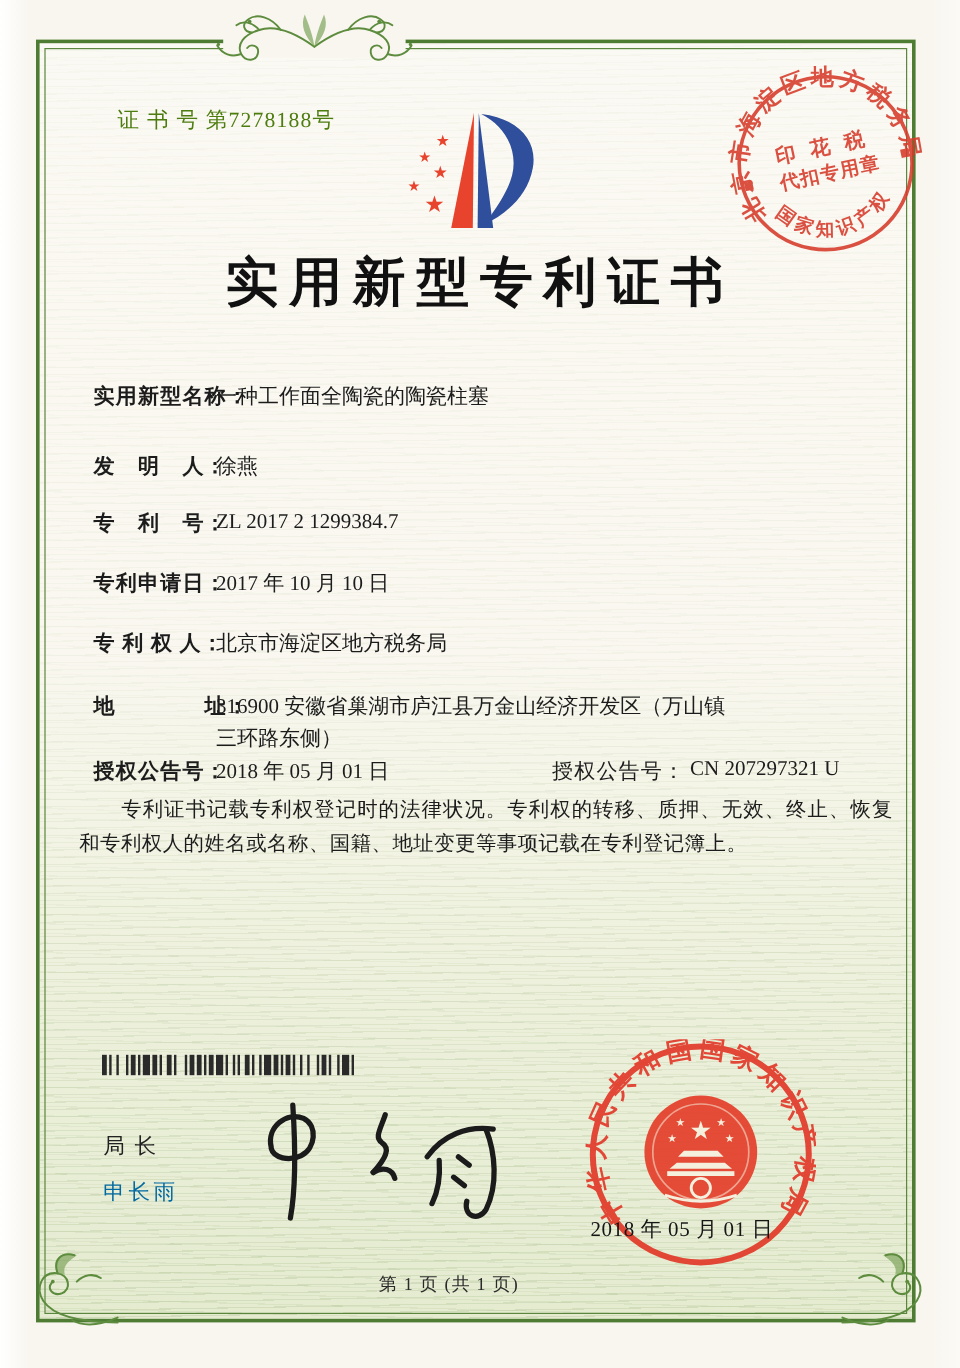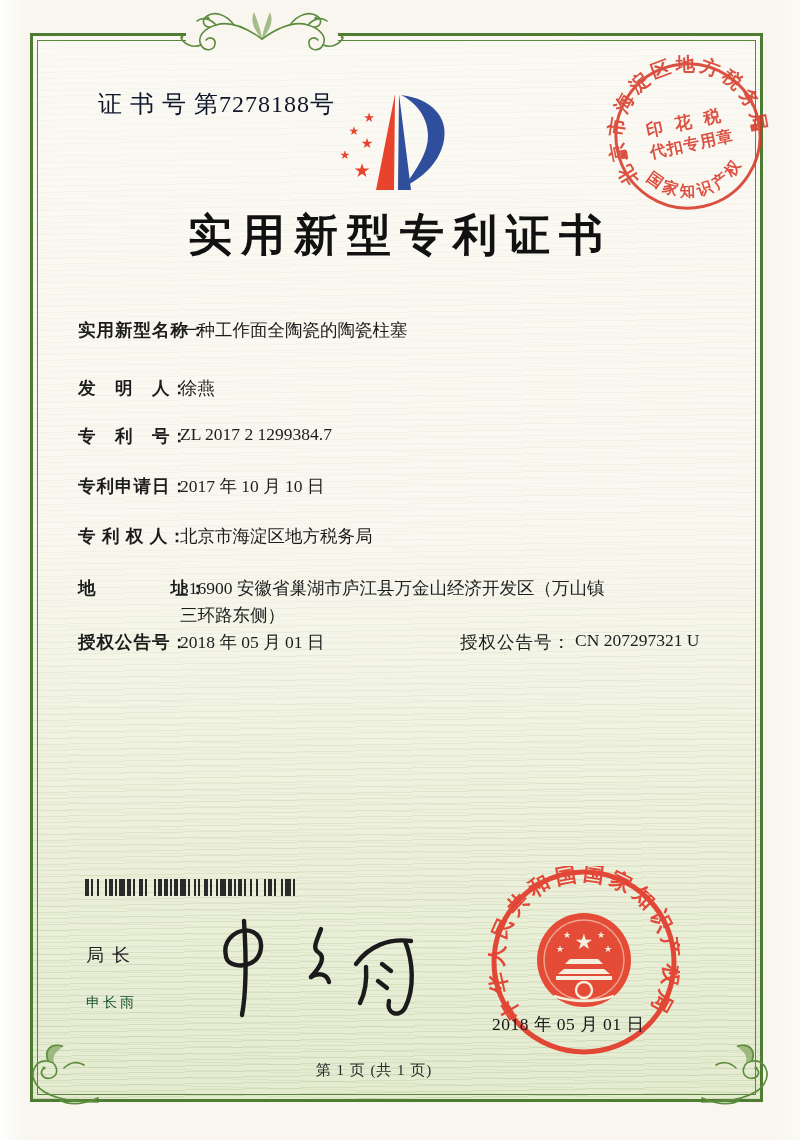--- a/index.html
+++ b/index.html
@@ -21,33 +21,33 @@
     position:absolute;left:33px;top:36px;width:727px;height:1063px;
     background:
       repeating-linear-gradient(179deg, rgba(128,158,96,.18) 0 1px, transparent 1px 6px),
       repeating-linear-gradient(181.5deg, rgba(128,158,96,.10) 0 1px, transparent 1px 8px);
     -webkit-mask-image:linear-gradient(180deg, rgba(0,0,0,.18) 0%, rgba(0,0,0,.28) 50%, rgba(0,0,0,.75) 74%, #000 100%);
     mask-image:linear-gradient(180deg, rgba(0,0,0,.18) 0%, rgba(0,0,0,.28) 50%, rgba(0,0,0,.75) 74%, #000 100%);
   }
   
   .frame-outer{position:absolute;left:30px;top:33px;width:727px;height:1063px;border:3px solid #4f7c33;}
   .frame-inner{position:absolute;left:37px;top:40px;width:717px;height:1053px;border:1px solid #5b863d;}
-  .cert-no{left:98px;top:88px;font-size:24px;letter-spacing:1px;color:#0f172a;}
+  .cert-no{left:98px;top:88px;font-size:18px;letter-spacing:1px;color:#4d7c0f;}
   .title{left:70px;top:206px;width:660px;text-align:center;font-size:44px;font-weight:bold;letter-spacing:9px;color:#111;}
   .row{position:absolute;left:0;top:0;width:800px;font-size:17.5px;color:#1c1c1c;}
   .row .lbl{position:absolute;left:78px;white-space:pre;letter-spacing:1px;font-weight:bold;}
   .row .val{position:absolute;left:180px;white-space:pre;}
   .row .lbl2{position:absolute;left:460px;white-space:pre;letter-spacing:1px;}
   .row .val2{position:absolute;left:575px;white-space:pre;}
   .paras{left:66px;top:661px;width:678px;font-size:17px;line-height:27.5px;text-align:justify;color:#1c1c1c;}
   .paras p{margin:0;text-indent:35px;letter-spacing:.4px;}
   .barcode{left:85px;top:879px;width:214px;height:17px;font-size:0;}
   .barcode i{display:inline-block;height:17px;background:#2a2a2a;}
   .signer-title{left:86px;top:943px;font-size:18px;letter-spacing:8px;color:#222;}
-  .signer-name{left:86px;top:981px;font-size:14px;letter-spacing:3px;color:#14532d;margin-top:13px;}
+  .signer-name{left:86px;top:981px;font-size:18px;letter-spacing:3px;color:#0369a1;}
   .seal-date{left:492px;top:1012px;font-size:17.5px;letter-spacing:.5px;color:#161616;}
   .footer{left:274px;top:1061px;width:200px;text-align:center;font-size:15px;letter-spacing:1px;color:#2a2a2a;}
   svg{display:block;}
   .sans{font-family:"DejaVu Sans","Liberation Sans",sans-serif;}
 </style>
 </head>
 <body>
 
 <div class="paper"></div>
 <div class="paper-bg"></div>
@@ -155,20 +155,21 @@
   <span class="val" style="top:27px;">三环路东侧）</span>
 </div>
 <div class="row" style="top:630px;">
   <span class="lbl">授权公告号：</span>
   <span class="val">2018 年 05 月 01 日</span>
   <span class="lbl2">授权公告号：</span>
   <span class="val2">CN 207297321 U</span>
 </div>
 
 <div class="abs paras">
+  <p>专利证书记载专利权登记时的法律状况。专利权的转移、质押、无效、终止、恢复和专利权人的姓名或名称、国籍、地址变更等事项记载在专利登记簿上。</p>
 </div>
 
 <div class="abs barcode" id="barcode"><i style="width:4.04px;"></i><i style="width:2.02px;background:transparent;"></i><i style="width:2.02px;"></i><i style="width:4.04px;background:transparent;"></i><i style="width:2.02px;"></i><i style="width:6.06px;background:transparent;"></i><i style="width:2.02px;"></i><i style="width:2.02px;background:transparent;"></i><i style="width:4.04px;"></i><i style="width:2.02px;background:transparent;"></i><i style="width:2.02px;"></i><i style="width:2.02px;background:transparent;"></i><i style="width:6.06px;"></i><i style="width:2.02px;background:transparent;"></i><i style="width:4.04px;"></i><i style="width:2.02px;background:transparent;"></i><i style="width:2.02px;"></i><i style="width:4.04px;background:transparent;"></i><i style="width:4.04px;"></i><i style="width:2.02px;background:transparent;"></i><i style="width:2.02px;"></i><i style="width:6.06px;background:transparent;"></i><i style="width:2.02px;"></i><i style="width:2.02px;background:transparent;"></i><i style="width:4.04px;"></i><i style="width:2.02px;background:transparent;"></i><i style="width:4.04px;"></i><i style="width:2.02px;background:transparent;"></i><i style="width:2.02px;"></i><i style="width:2.02px;background:transparent;"></i><i style="width:4.04px;"></i><i style="width:2.02px;background:transparent;"></i><i style="width:6.06px;"></i><i style="width:2.02px;background:transparent;"></i><i style="width:2.02px;"></i><i style="width:4.04px;background:transparent;"></i><i style="width:2.02px;"></i><i style="width:2.02px;background:transparent;"></i><i style="width:2.02px;"></i><i style="width:4.04px;background:transparent;"></i><i style="width:4.04px;"></i><i style="width:2.02px;background:transparent;"></i><i style="width:2.02px;"></i><i style="width:4.04px;background:transparent;"></i><i style="width:2.02px;"></i><i style="width:2.02px;background:transparent;"></i><i style="width:6.06px;"></i><i style="width:2.02px;background:transparent;"></i><i style="width:4.04px;"></i><i style="width:2.02px;background:transparent;"></i><i style="width:2.02px;"></i><i style="width:2.02px;background:transparent;"></i><i style="width:4.04px;"></i><i style="width:2.02px;background:transparent;"></i><i style="width:2.02px;"></i><i style="width:4.04px;background:transparent;"></i><i style="width:2.02px;"></i><i style="width:4.04px;background:transparent;"></i><i style="width:2.02px;"></i><i style="width:6.06px;background:transparent;"></i><i style="width:2.02px;"></i><i style="width:2.02px;background:transparent;"></i><i style="width:4.04px;"></i><i style="width:2.02px;background:transparent;"></i><i style="width:2.02px;"></i><i style="width:4.04px;background:transparent;"></i><i style="width:2.02px;"></i><i style="width:2.02px;background:transparent;"></i><i style="width:6.06px;"></i><i style="width:2.02px;background:transparent;"></i><i style="width:2.02px;"></i><i style="width:4.04px;background:transparent;"></i></div>
 
 <div class="abs signer-title">局长</div>
 <div class="abs signer-name">申长雨</div>
 
 <svg class="abs" style="left:208px;top:912px;" width="232" height="112" viewBox="0 0 232 112">
   <g stroke="#1b1b1b" stroke-width="4.4" fill="none" stroke-linecap="round" stroke-linejoin="round">
     <path d="M18,44 C14,27 31,14 45,20 C57,26 55,45 43,51 C33,56 20,53 18,45"></path>

